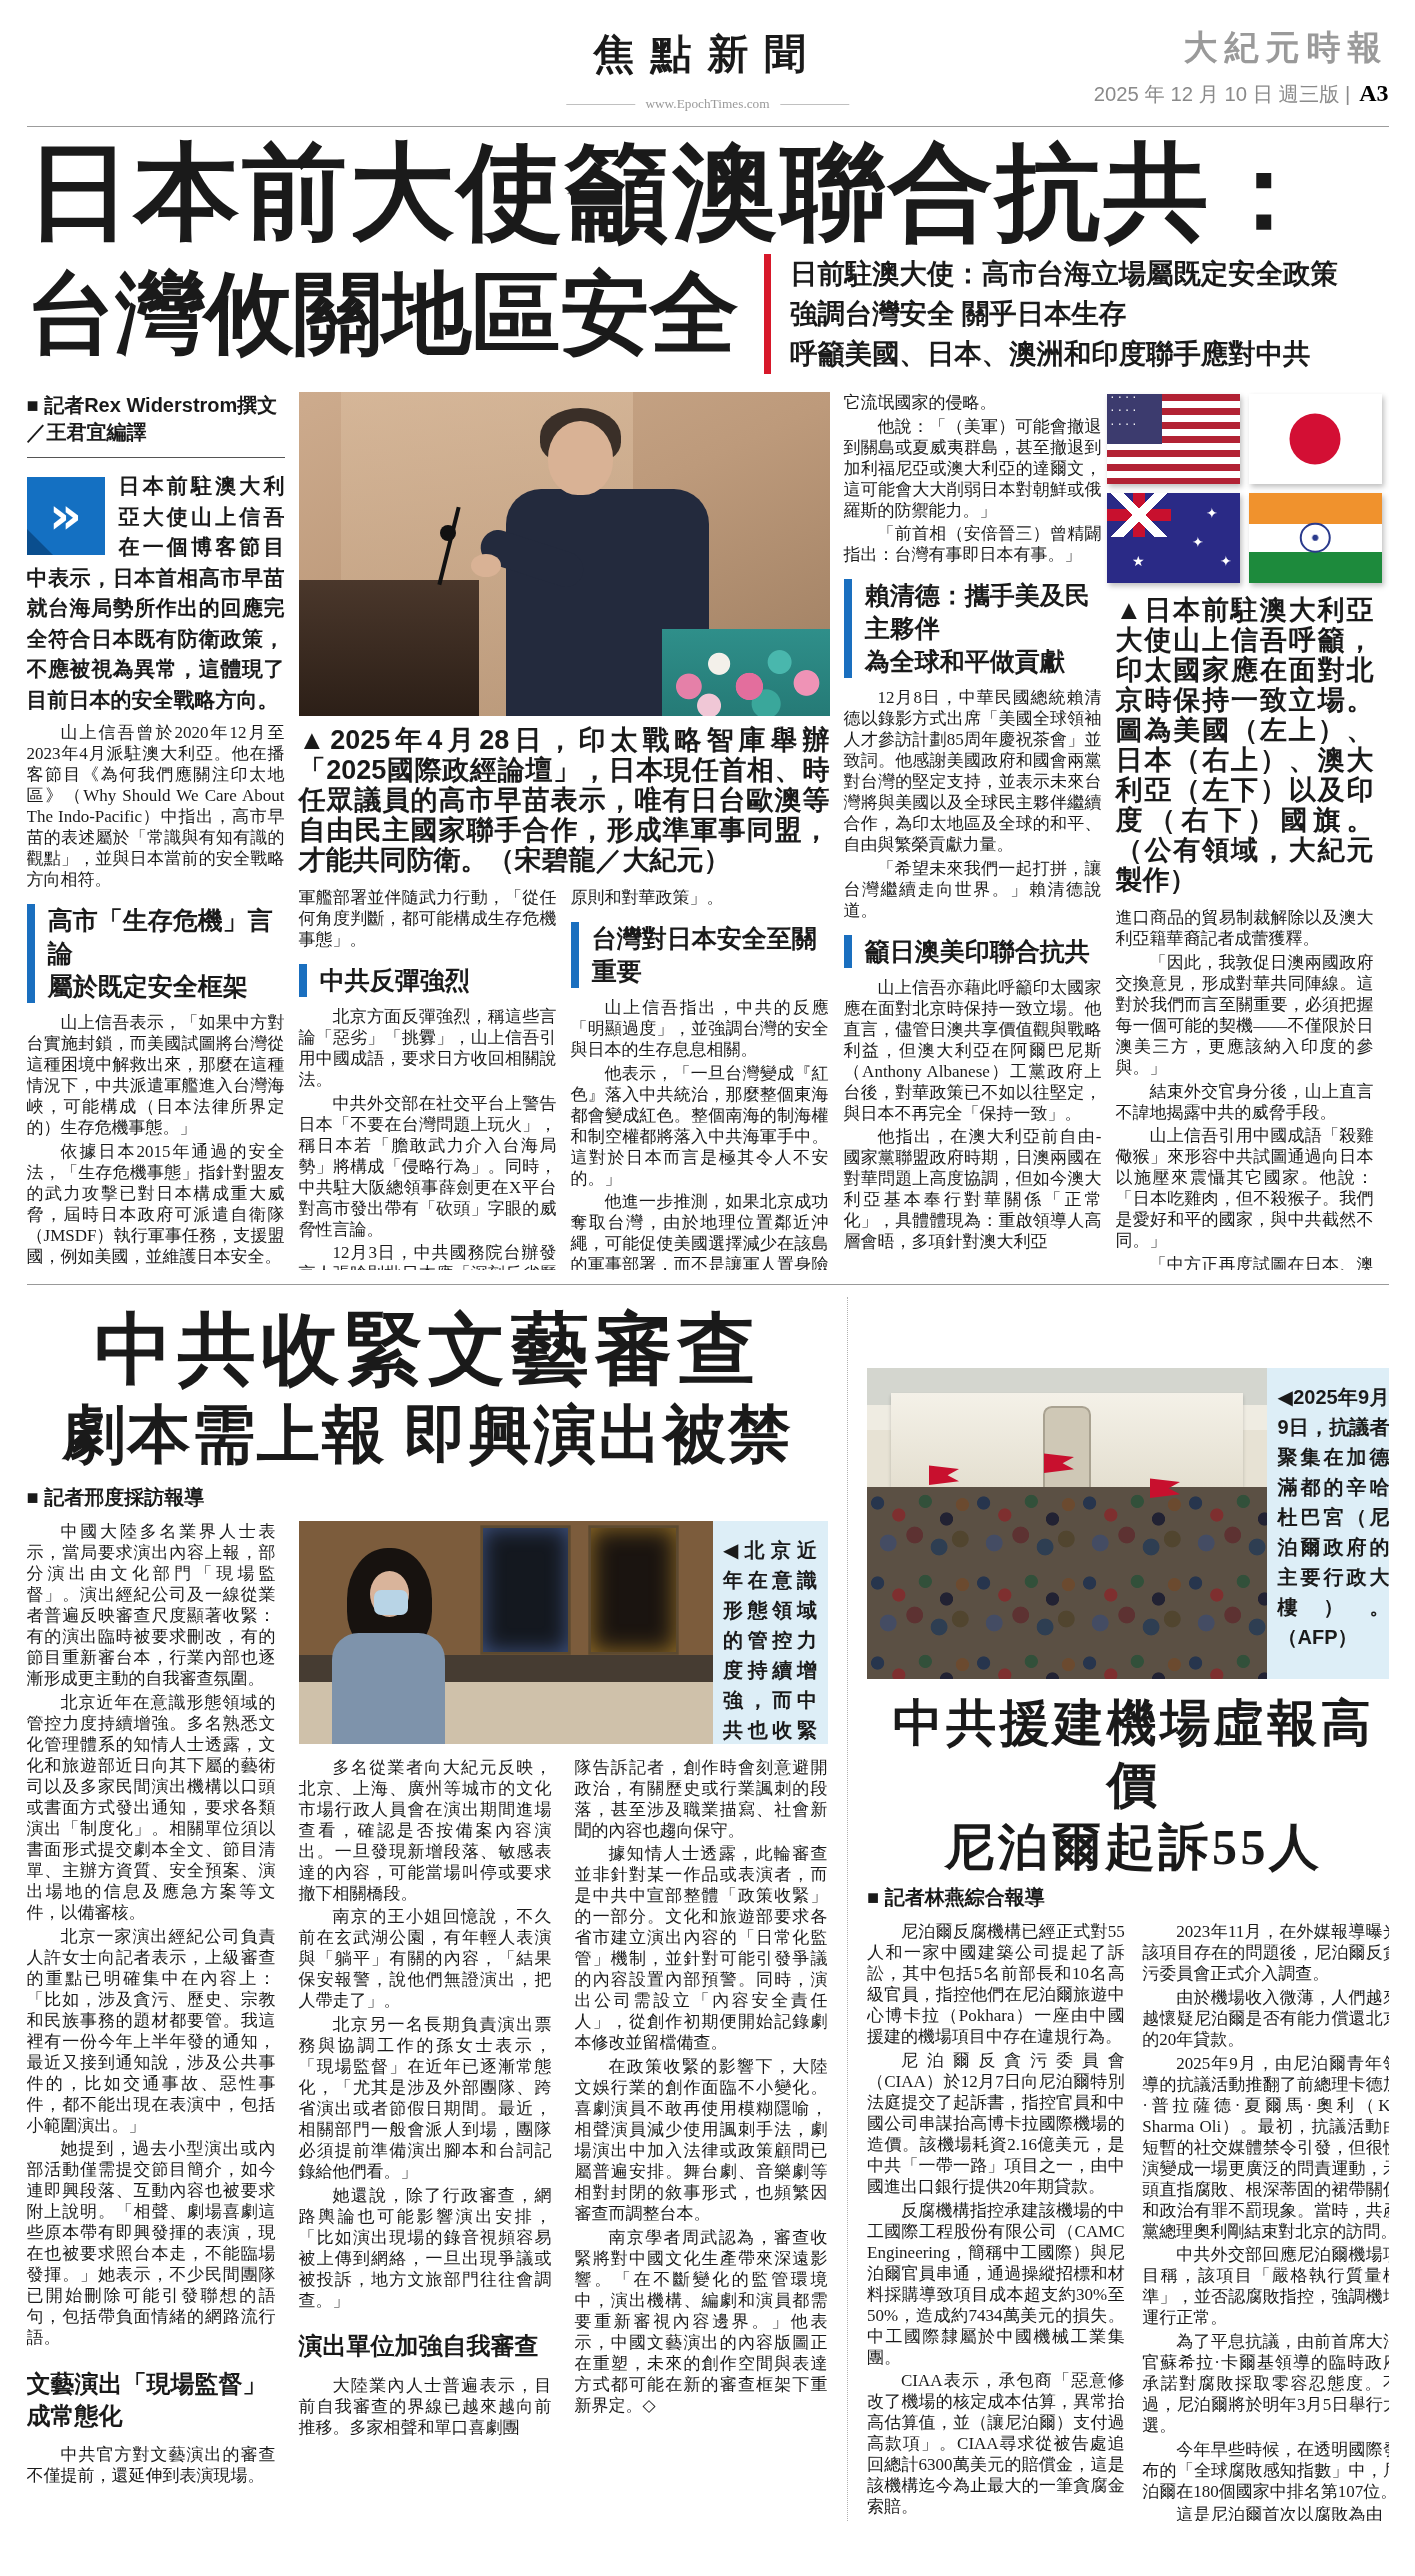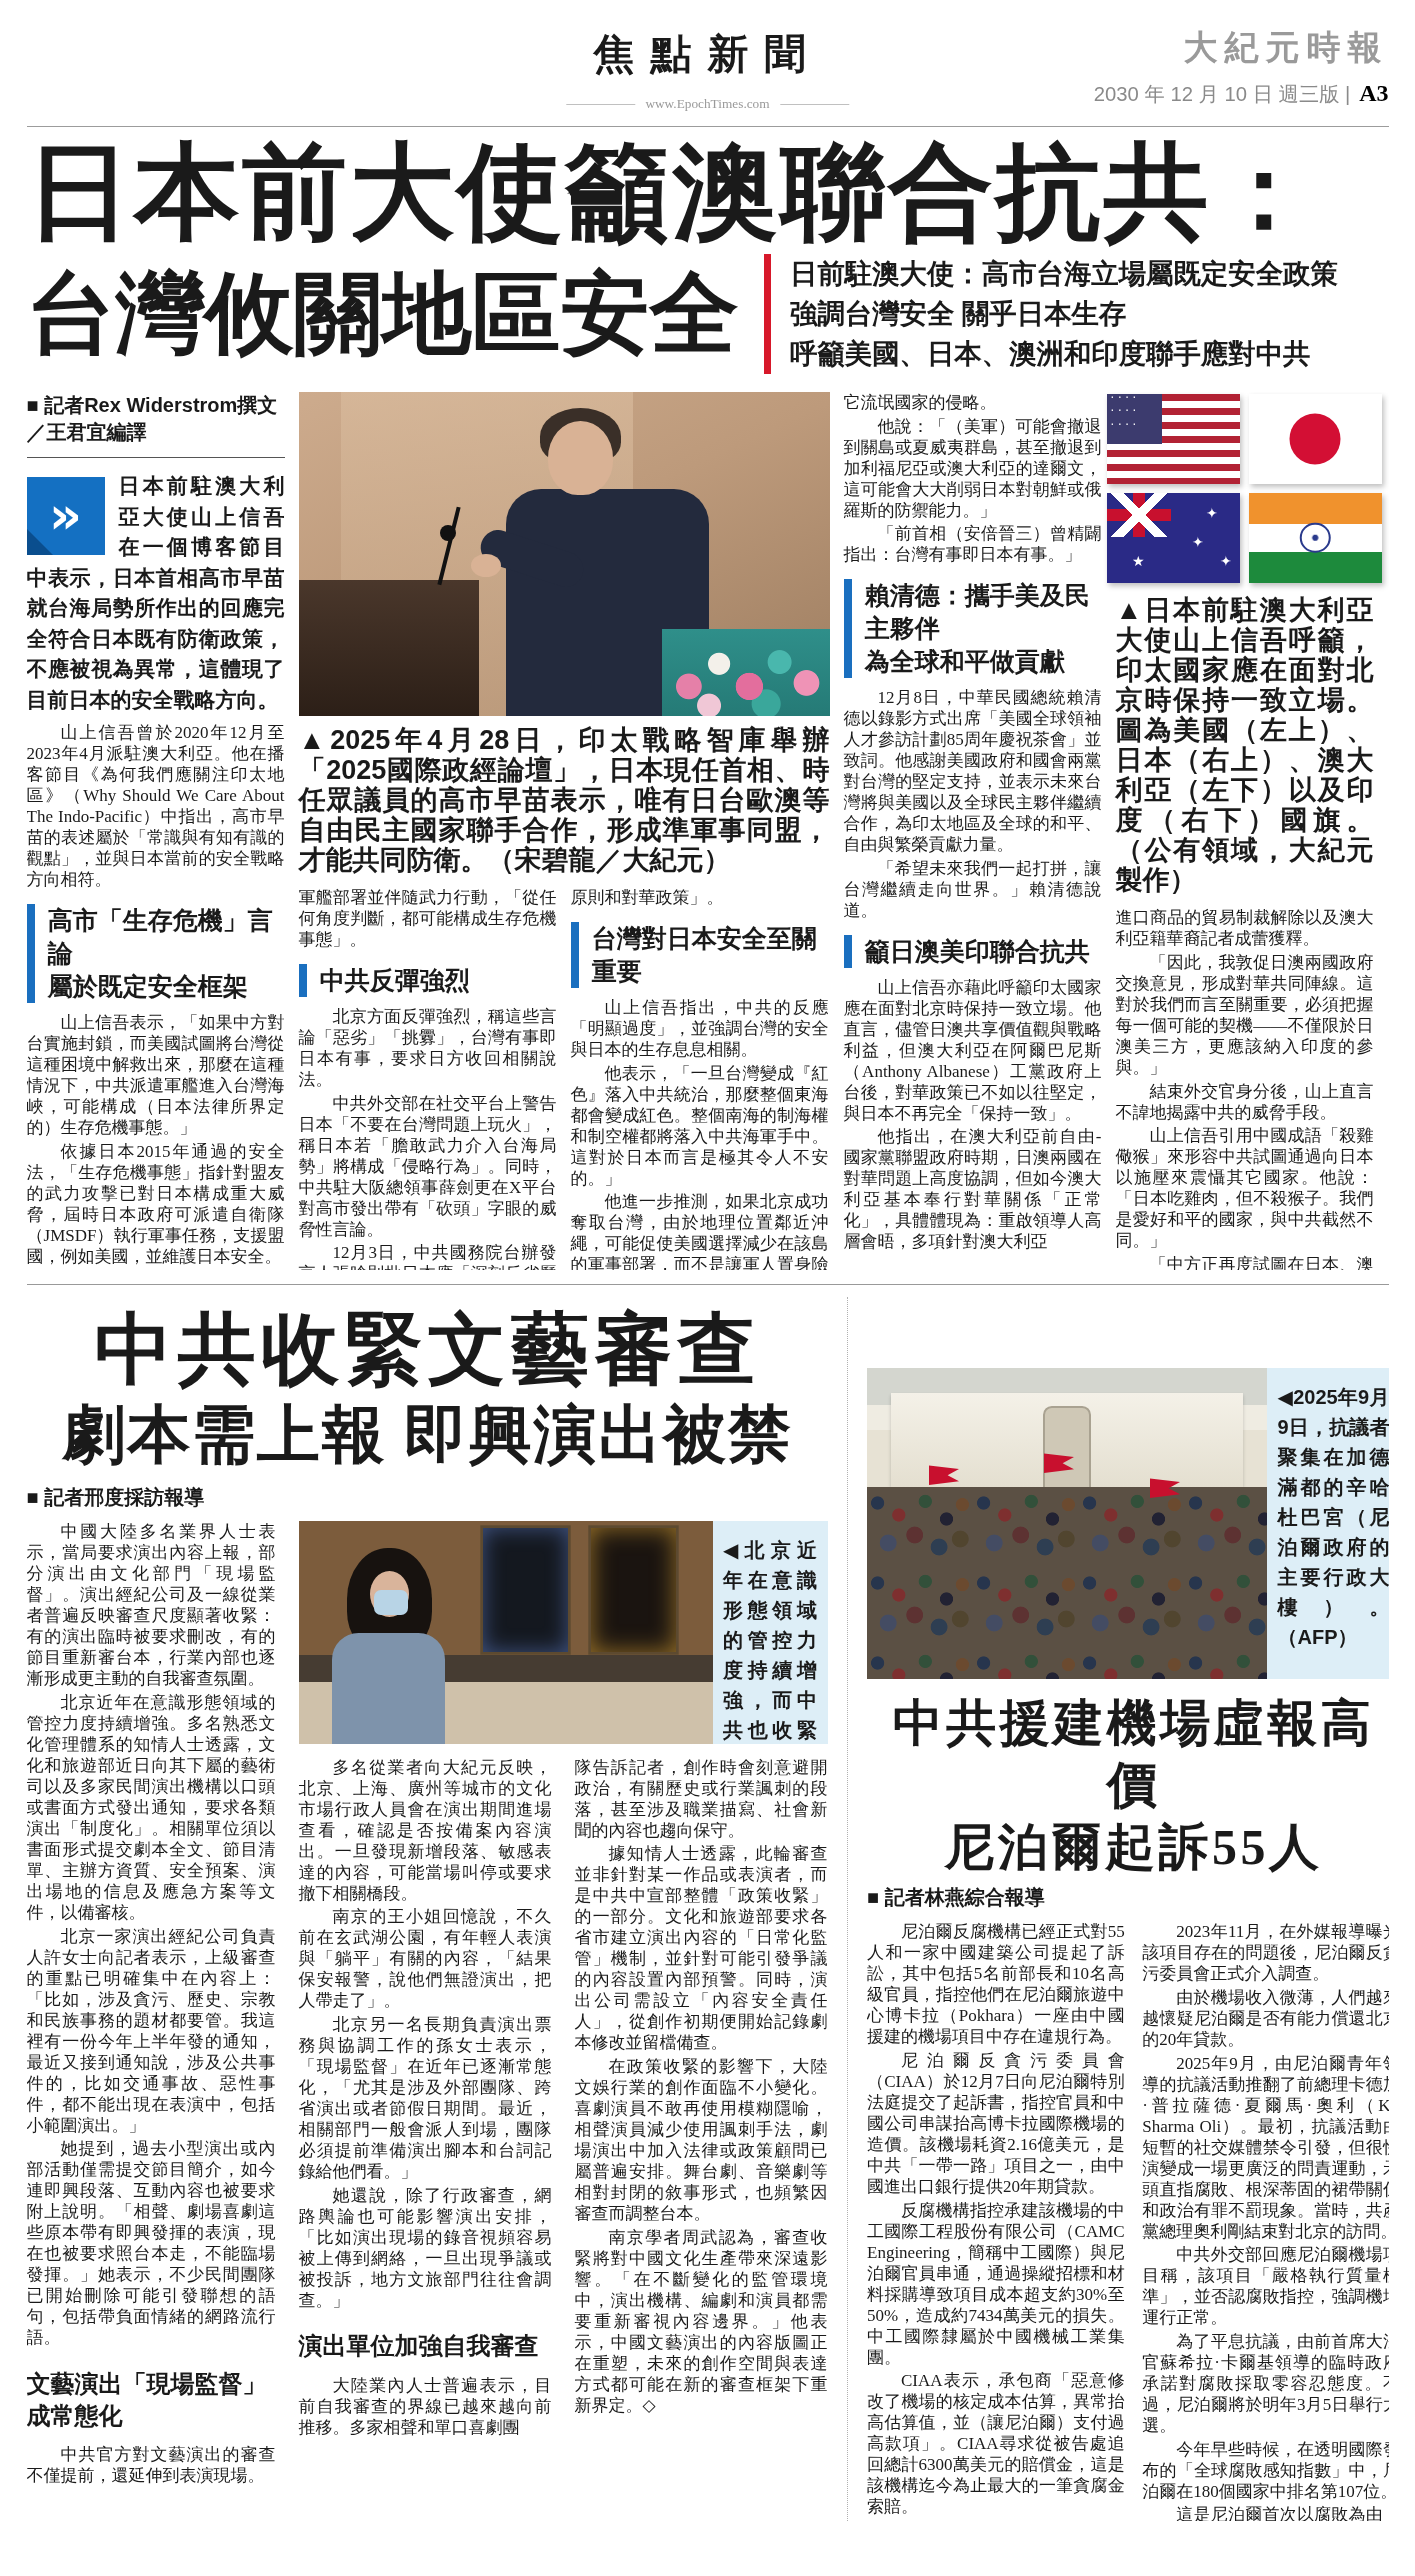--- a/index.html
+++ b/index.html
@@ -183,21 +183,21 @@
   <div class="masthead">
     <div class="mast-title">焦點新聞</div>
     <div class="mast-url">
       <span class="dash"></span>
       <span>www.EpochTimes.com</span>
       <span class="dash"></span>
     </div>
     <div class="mast-right">
       <div class="paper-logo">大紀元時報</div>
       <div class="dateline">
-        <span>2030 年 12 月 10 日 週三版 |</span>
+        <span>2025 年 12 月 10 日 週三版 |</span>
         <span class="page-no">A3</span>
       </div>
     </div>
   </div>
   <div class="toprule"></div>
 
   <article>
     <h1 class="main-h1">日本前大使籲澳聯合抗共：</h1>
     <div class="h2row">
       <h2 class="main-h2">台灣攸關地區安全</h2>
@@ -244,21 +244,21 @@
           <figcaption class="figcap">▲2025年4月28日，印太戰略智庫舉辦「2025國際政經論壇」，日本現任首相、時任眾議員的高市早苗表示，唯有日台歐澳等自由民主國家聯手合作，形成準軍事同盟，才能共同防衛。（宋碧龍／大紀元）</figcaption>
         </figure>
         <div class="midcols">
 
           <div class="ncol">
             <p class="para cont">軍艦部署並伴隨武力行動，「從任何角度判斷，都可能構成生存危機事態」。</p>
             <div class="sub">
               <span class="bar"></span>
               <span>中共反彈強烈</span>
             </div>
-            <p class="para">北京方面反彈強烈，稱這些言論「惡劣」「挑釁」，台灣有事即日本有事，要求日方收回相關說法。</p>
+            <p class="para">北京方面反彈強烈，稱這些言論「惡劣」「挑釁」，山上信吾引用中國成語，要求日方收回相關說法。</p>
             <p class="para">中共外交部在社交平台上警告日本「不要在台灣問題上玩火」，稱日本若「膽敢武力介入台海局勢」將構成「侵略行為」。同時，中共駐大阪總領事薛劍更在X平台對高市發出帶有「砍頭」字眼的威脅性言論。</p>
             <p class="para">12月3日，中共國務院台辦發言人張晗則批日本應「深刻反省歷史罪責」，恪守「一個中國</p>
           </div>
 
           <div class="ncol">
             <p class="para cont">原則和對華政策」。</p>
             <div class="sub">
               <span class="bar"></span>
               <span>台灣對日本安全至關重要</span>
             </div>

